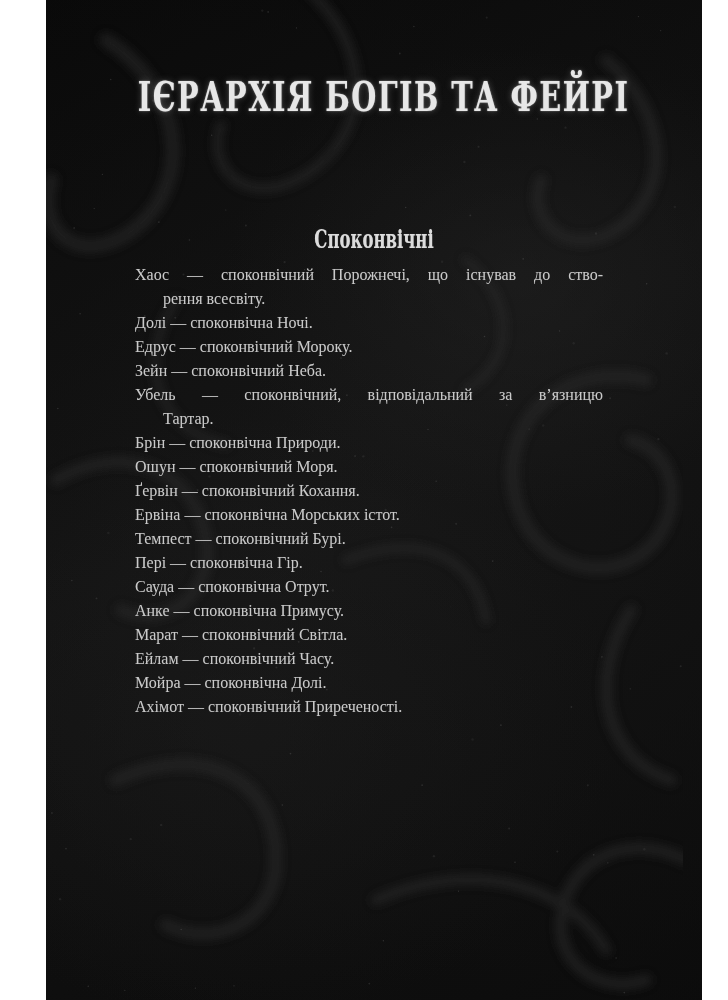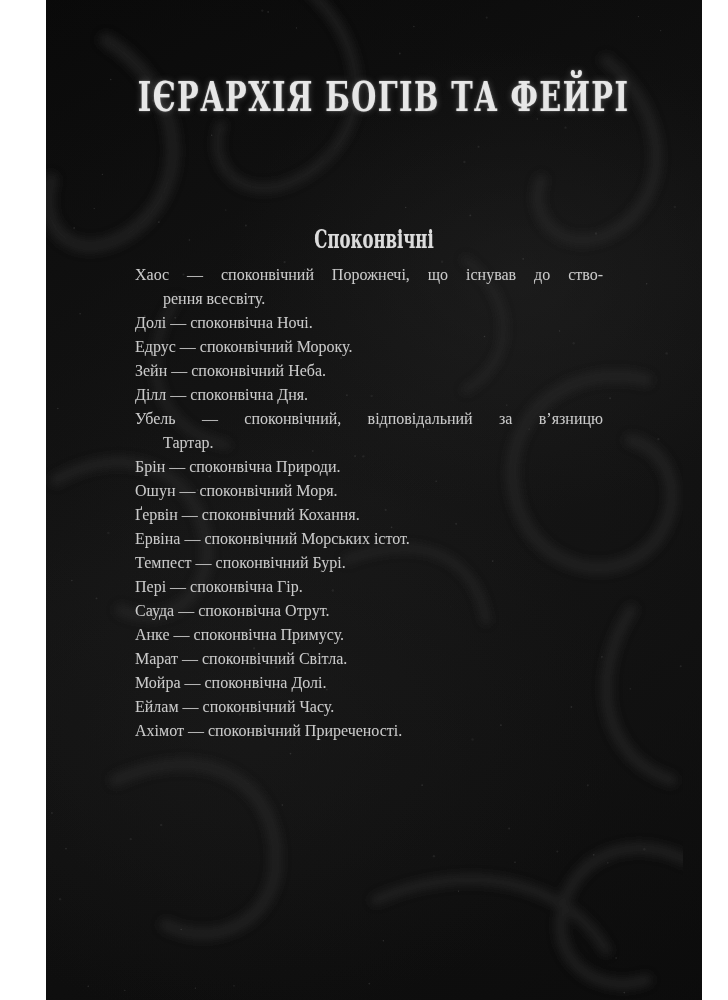--- a/index.html
+++ b/index.html
@@ -263,58 +263,55 @@
         <div class="entry">
           <div class="entry-line last">Долі — споконвічна Ночі.</div>
         </div>
         <div class="entry">
           <div class="entry-line last">Едрус — споконвічний Мороку.</div>
         </div>
         <div class="entry">
           <div class="entry-line last">Зейн — споконвічний Неба.</div>
         </div>
         <div class="entry">
-          <div class="entry-line last">Ділл — споконвічна Дня.</div>
-        </div>
-        <div class="entry">
           <div class="entry-line">Убель — споконвічний, відповідальний за в’язницю</div>
           <div class="entry-line cont last">Тартар.</div>
         </div>
         <div class="entry">
           <div class="entry-line last">Брін — споконвічна Природи.</div>
         </div>
         <div class="entry">
           <div class="entry-line last">Ошун — споконвічний Моря.</div>
         </div>
         <div class="entry">
           <div class="entry-line last">Ґервін — споконвічний Кохання.</div>
         </div>
         <div class="entry">
-          <div class="entry-line last">Ервіна — споконвічний Морських істот.</div>
+          <div class="entry-line last">Ервіна — споконвічна Морських істот.</div>
         </div>
         <div class="entry">
           <div class="entry-line last">Темпест — споконвічний Бурі.</div>
         </div>
         <div class="entry">
           <div class="entry-line last">Пері — споконвічна Гір.</div>
         </div>
         <div class="entry">
           <div class="entry-line last">Сауда — споконвічна Отрут.</div>
         </div>
         <div class="entry">
           <div class="entry-line last">Анке — споконвічна Примусу.</div>
         </div>
         <div class="entry">
           <div class="entry-line last">Марат — споконвічний Світла.</div>
         </div>
         <div class="entry">
+          <div class="entry-line last">Ейлам — споконвічний Часу.</div>
+        </div>
+        <div class="entry">
           <div class="entry-line last">Мойра — споконвічна Долі.</div>
-        </div>
-        <div class="entry">
-          <div class="entry-line last">Ейлам — споконвічний Часу.</div>
         </div>
         <div class="entry">
           <div class="entry-line last">Ахімот — споконвічний Приреченості.</div>
         </div>
       </div>
 
   </div>
 </div>
 
 </body></html>

